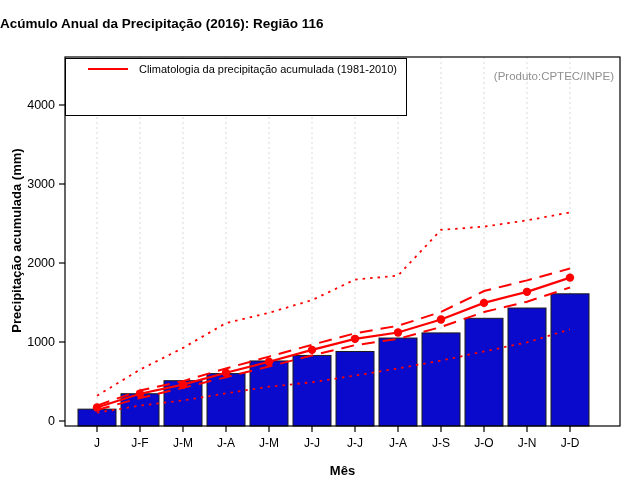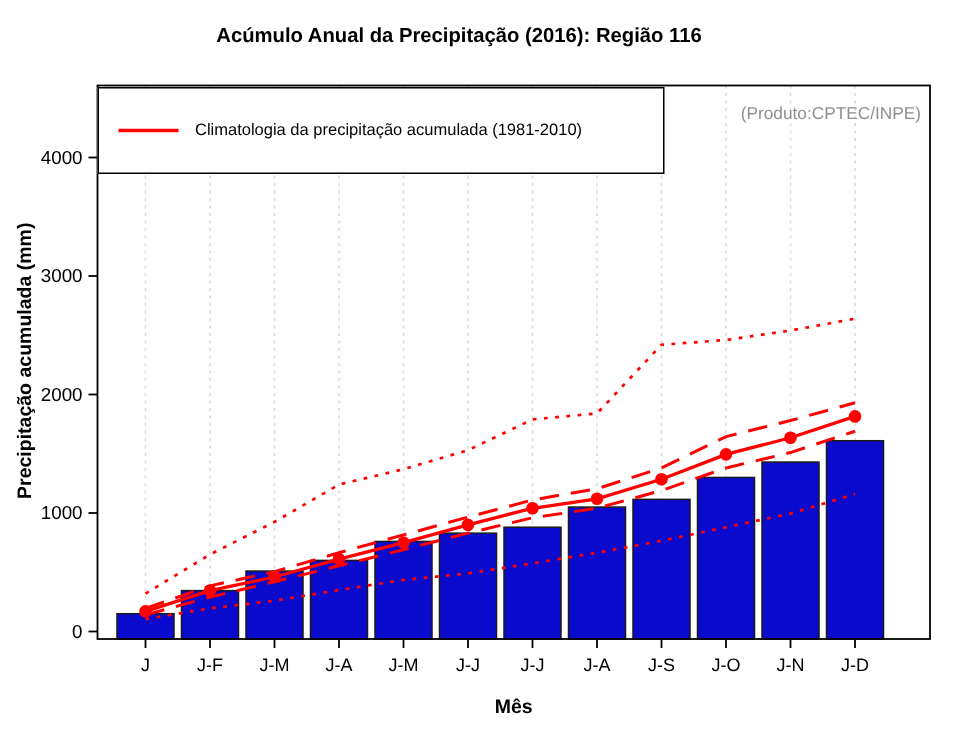--- a/index.html
+++ b/index.html
@@ -1,27 +1,27 @@
 <!DOCTYPE html>
 <html><head>
 <meta charset="utf-8">
 <style>
   html,body{margin:0;padding:0;background:#ffffff;}
   #screen{position:relative;width:640px;height:500px;background:#ffffff;overflow:hidden;
           font-family:"Liberation Sans",sans-serif;}
   #chart-svg{position:absolute;left:0;top:0;}
-  .chart-title{position:absolute;left:0;top:16px;width:612px;text-align:center;
+  .chart-title{position:absolute;left:0;top:16px;width:612px;
                font-size:13.5px;font-weight:bold;color:#000;}
   .y-axis-label{position:absolute;left:-99px;top:233px;width:230px;text-align:center;
                 font-size:13px;font-weight:bold;color:#000;transform:rotate(-90deg);}
   .x-axis-label{position:absolute;left:0;top:463px;width:685px;text-align:center;
                 font-size:13px;font-weight:bold;color:#000;}
-  .legend-box{position:absolute;left:65px;top:58px;width:378px;height:58px;
+  .legend-box{position:absolute;left:65px;top:58px;width:342px;height:58px;
               background:#ffffff;border:1px solid #000;box-sizing:border-box;
-              display:flex;flex-direction:column;justify-content:space-evenly;padding:2px 0;}
+              display:flex;flex-direction:row;justify-content:space-evenly;padding:2px 0;}
   .legend-row{display:flex;align-items:center;height:16px;}
   .legend-sample{width:42px;margin-left:12px;margin-right:10px;flex:0 0 42px;}
   .legend-label{font-size:11px;color:#000;white-space:nowrap;}
   .product-label{position:absolute;right:26px;top:70px;font-size:11.5px;color:#8f8f8f;}
 </style>
 </head>
 <body>
 
 <div id="screen">
   <div class="chart-title">Acúmulo Anual da Precipitação (2016): Região 116</div>

